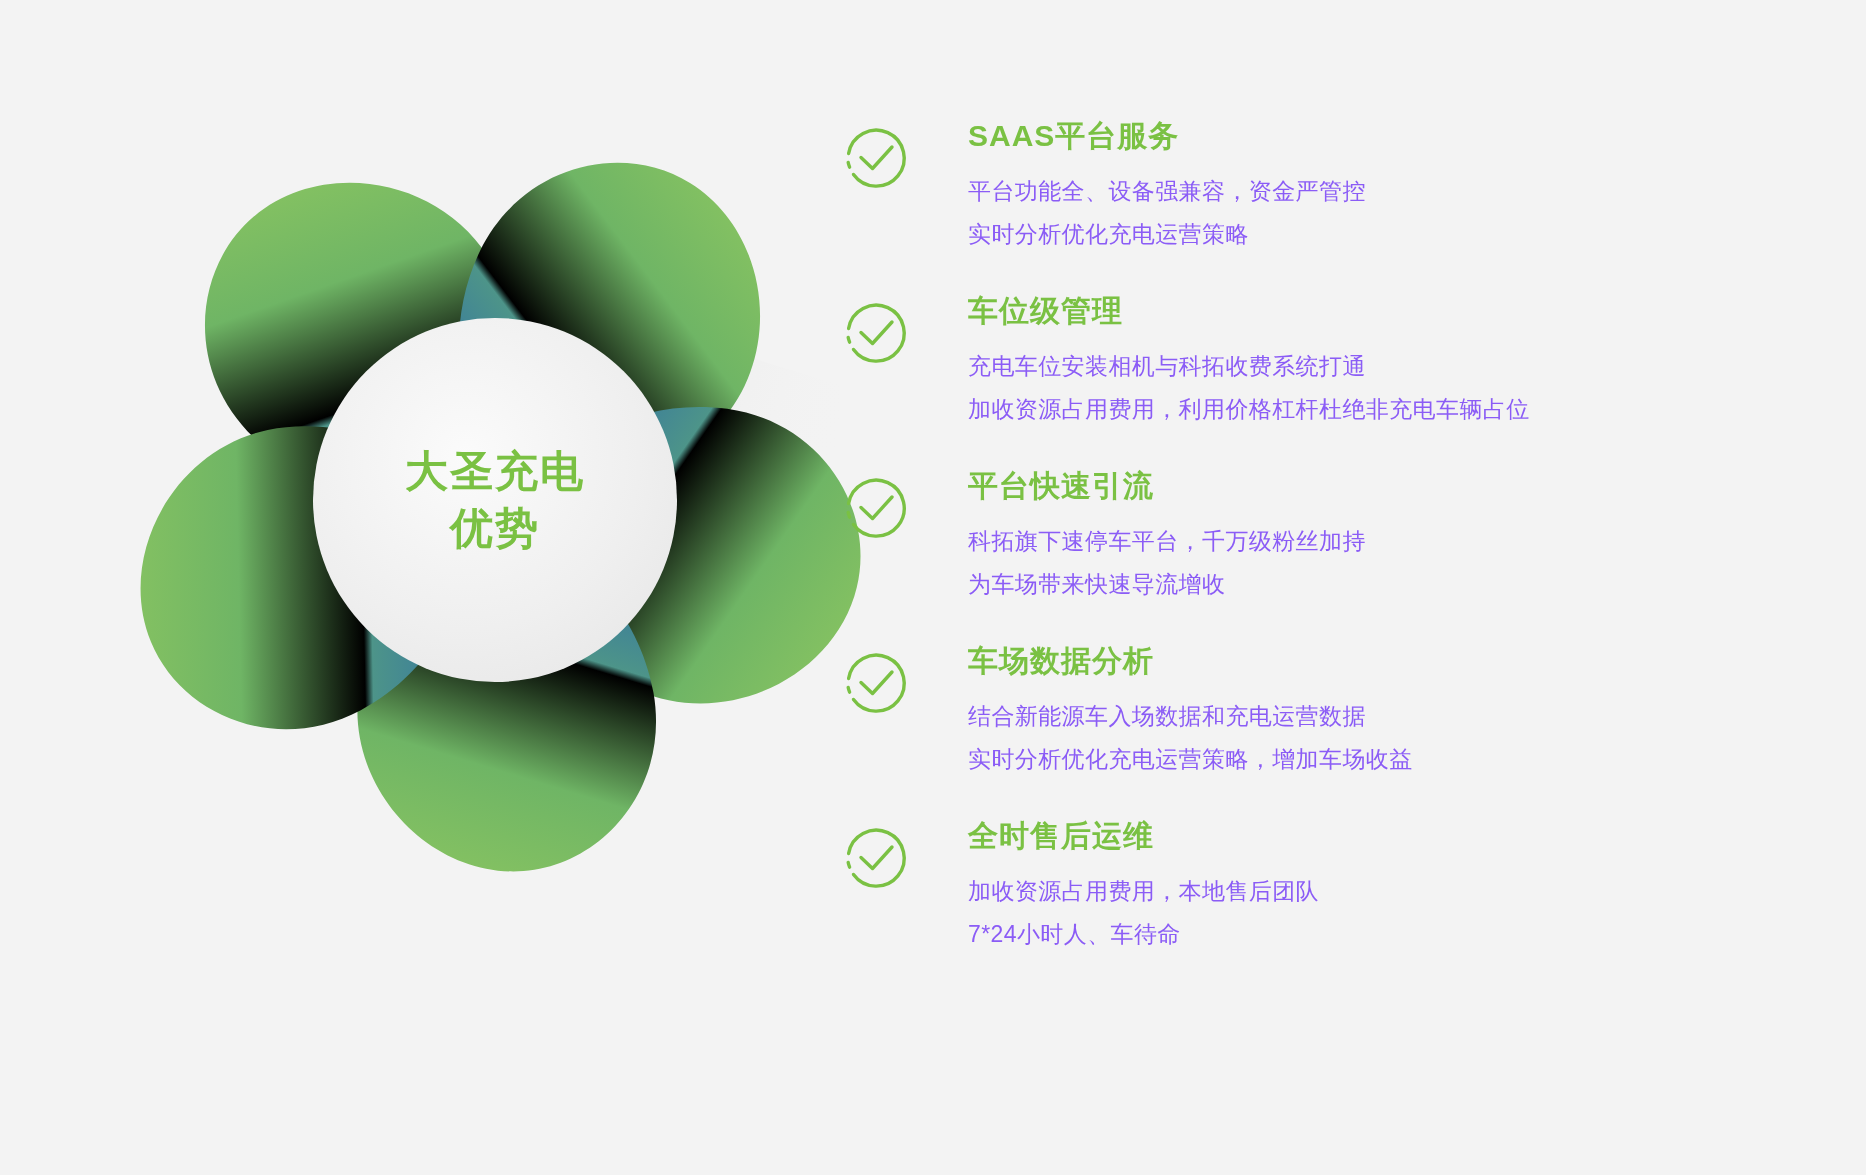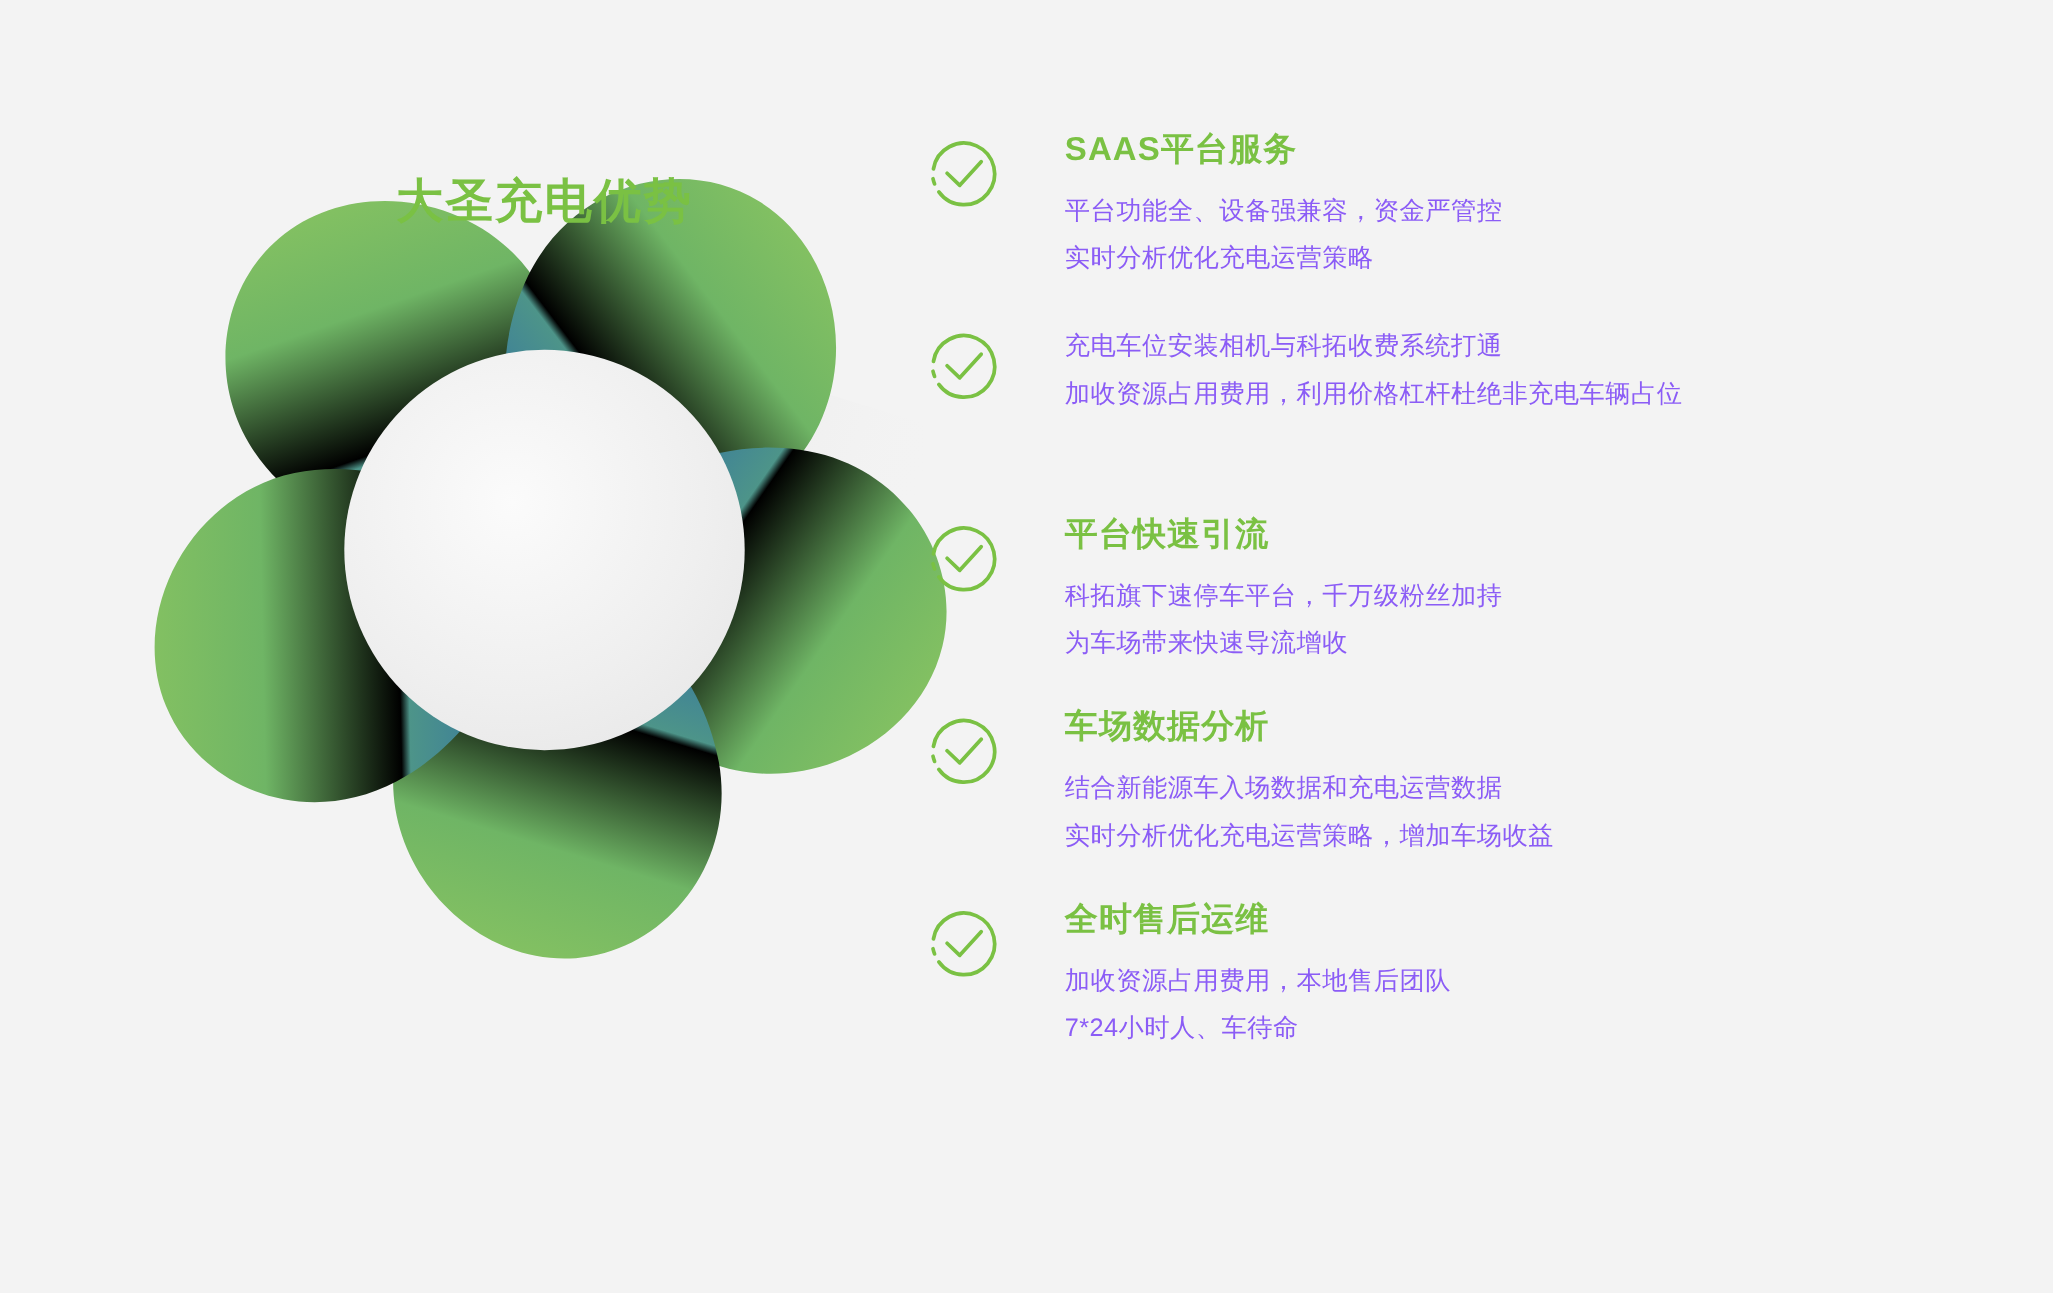--- a/index.html
+++ b/index.html
@@ -34,20 +34,22 @@
     height: 690px;
     overflow: visible;
   }
   #logo-center-text {
     position: absolute;
     left: 0;
     top: 0;
     width: 690px;
     height: 690px;
     display: flex;
+    flex-direction: column;
+    align-items: center;
     justify-content: center;
     pointer-events: none;
   }
   .logo-line {
     color: #7ac143;
     font-size: 43px;
     font-weight: bold;
     letter-spacing: 2px;
     line-height: 1.33;
     text-align: center;
@@ -170,20 +172,21 @@
       <div class="feature-line">平台功能全、设备强兼容，资金严管控</div>
       <div class="feature-line">实时分析优化充电运营策略</div>
     </div>
 
     <div class="feature">
       <svg class="check-icon" viewBox="0 0 72 72">
         <path d="M 13.5 52.5 A 28 28 0 1 0 8.6 31.5" fill="none" stroke="#7ac143" stroke-width="3.4" stroke-linecap="round"></path>
         <path d="M 8.2 40.5 A 28 28 0 0 0 9.6 45.2" fill="none" stroke="#7ac143" stroke-width="3.4" stroke-linecap="round"></path>
         <path d="M 21 35.5 L 32.5 46.5 L 52 25" fill="none" stroke="#7ac143" stroke-width="3.4" stroke-linecap="round" stroke-linejoin="round"></path>
       </svg>
+      <div class="feature-title">车位级管理</div>
       <div class="feature-line">充电车位安装相机与科拓收费系统打通</div>
       <div class="feature-line">加收资源占用费用，利用价格杠杆杜绝非充电车辆占位</div>
     </div>
 
     <div class="feature">
       <svg class="check-icon" viewBox="0 0 72 72">
         <path d="M 13.5 52.5 A 28 28 0 1 0 8.6 31.5" fill="none" stroke="#7ac143" stroke-width="3.4" stroke-linecap="round"></path>
         <path d="M 8.2 40.5 A 28 28 0 0 0 9.6 45.2" fill="none" stroke="#7ac143" stroke-width="3.4" stroke-linecap="round"></path>
         <path d="M 21 35.5 L 32.5 46.5 L 52 25" fill="none" stroke="#7ac143" stroke-width="3.4" stroke-linecap="round" stroke-linejoin="round"></path>
       </svg>

